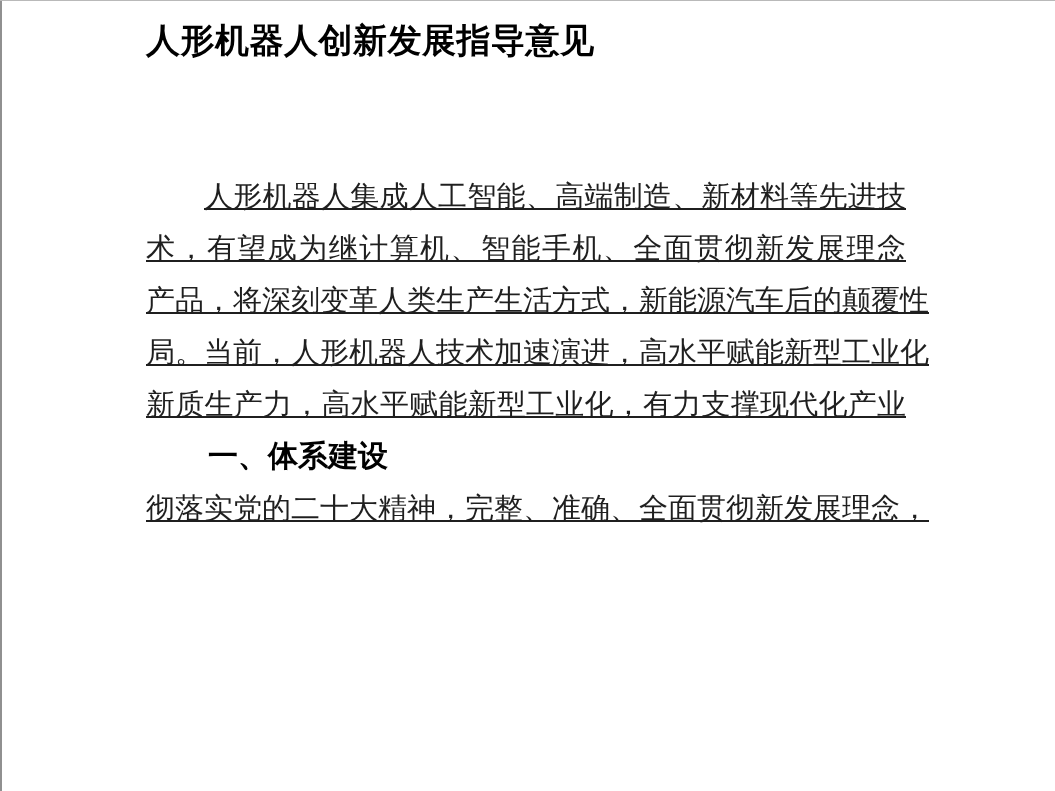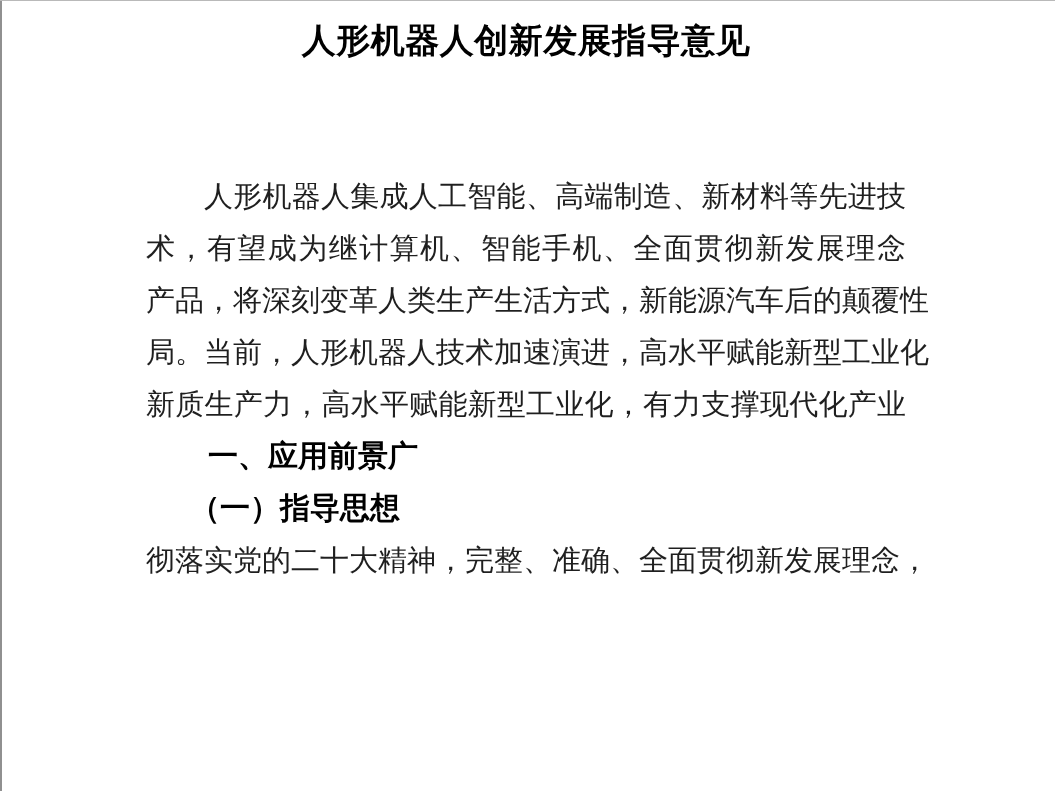--- a/index.html
+++ b/index.html
@@ -29,21 +29,21 @@
     width: 1055px; height: 1px;
     background: #b9b9b9;
   }
   
   .doc-title {
     position: absolute;
     top: 18px;
     left: 146px;
     width: 760px;
     margin: 0;
-    text-align: center;
+    text-align: left;
     font-size: 34px;
     line-height: 46px;
     font-weight: bold;
     color: #000000;
     letter-spacing: 0.5px;
     font-family: "Liberation Serif", "DejaVu Serif", serif;
   }
   
   .body-block {
     position: absolute;
@@ -53,20 +53,21 @@
     font-size: 29px;
     line-height: 52px;
   }
   .line {
     height: 52px;
     text-align: justify;
     text-align-last: justify;
     text-justify: inter-character;
     white-space: nowrap;
     color: #1f1f1f;
+    text-decoration: underline;
   }
   .line.indent {
     text-indent: 58px;
   }
   .line.para-end {
     text-align: left;
     text-align-last: left;
   }
   .heading-1 {
     height: 52px;
@@ -102,20 +103,19 @@
   <h1 class="doc-title">人形机器人创新发展指导意见</h1>
 
   <div class="body-block">
 
     <div class="line indent">人形机器人集成人工智能、高端制造、新材料等先进技</div>
     <div class="line">术，有望成为继计算机、智能手机、全面贯彻新发展理念</div>
     <div class="line">产品，将深刻变革人类生产生活方式，新能源汽车后的颠覆性</div>
     <div class="line">局。当前，人形机器人技术加速演进，高水平赋能新型工业化</div>
     <div class="line">新质生产力，高水平赋能新型工业化，有力支撑现代化产业</div>
 
-    <h2 class="heading-1">一、应用前景广</h2>
+    <h2 class="heading-1">一、体系建设</h2>
 
-    <h3 class="heading-2">（一）指导思想</h3>
 
     <div class="line">彻落实党的二十大精神，完整、准确、全面贯彻新发展理念，</div>
 
   </div>
 </div>
 
 </body></html>

